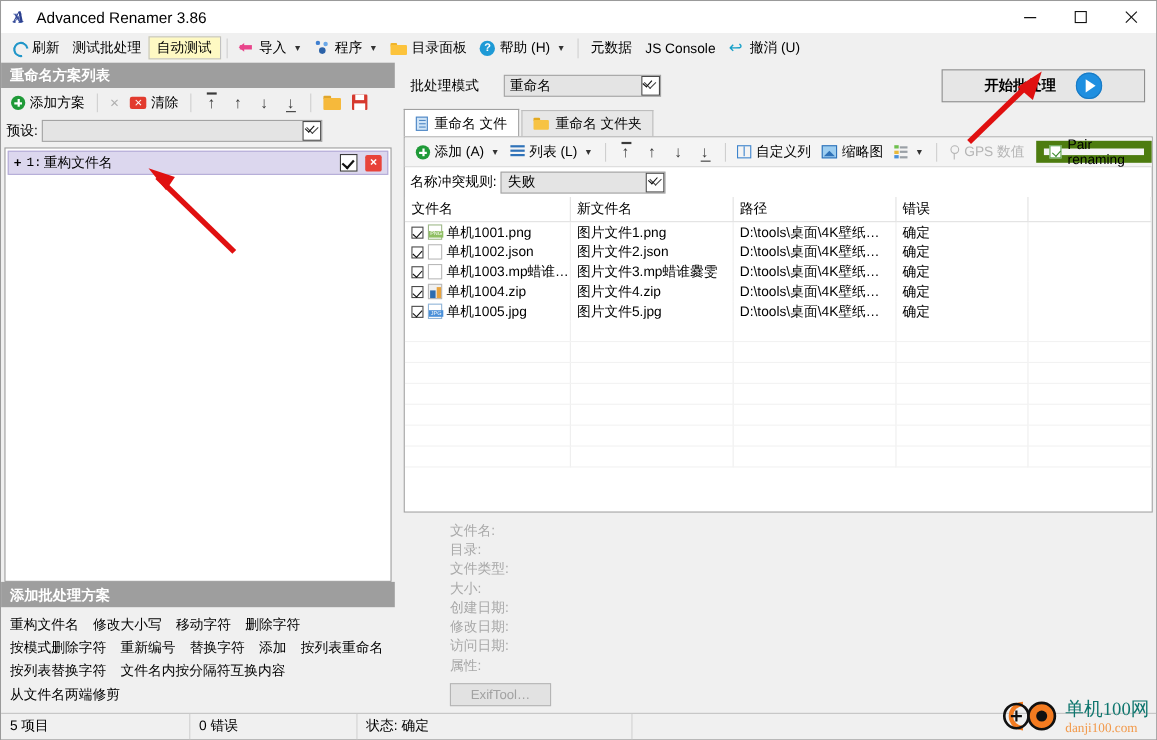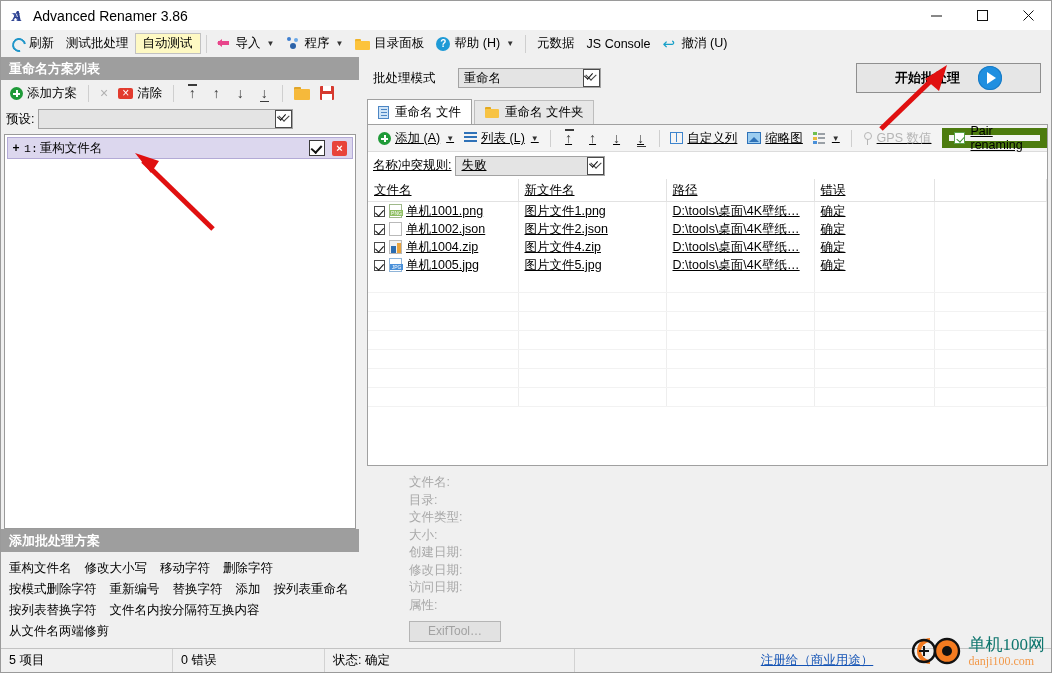--- a/index.html
+++ b/index.html
@@ -236,21 +236,21 @@
   .ic-doc::after{
     content:"";position:absolute;left:2px;top:2px;width:6px;height:1px;
     box-shadow:0 0 0 0 #4d86c4,0 3px 0 0 #4d86c4,0 6px 0 0 #4d86c4;background:#4d86c4;
   }
   .ic-folder-y{width:14px;height:11px;position:relative;}
   .ic-folder-y::before{content:"";position:absolute;left:0;top:0;width:6px;height:3px;background:#e3a91f;border-radius:1px 1px 0 0;}
   .ic-folder-y::after{content:"";position:absolute;left:0;top:2px;width:14px;height:9px;background:#f7c344;border-radius:1px;}
 
   .filearea{
     flex:1 1 auto;border:1px solid #a0a0a0;background:#fff;margin:0 3px 0 8px;
-    display:flex;flex-direction:column;min-height:0;box-sizing:border-box;text-decoration:underline;
+    display:flex;flex-direction:column;min-height:0;box-sizing:border-box;
   }
   .filetoolbar{
     height:27px;display:flex;align-items:center;padding-left:5px;box-sizing:border-box;
     font-size:12.5px;background:#f4f4f4;border-bottom:1px solid #dcdcdc;
   }
   .ic-list{width:13px;height:12px;position:relative;}
   .ic-list i{position:absolute;left:0;width:13px;height:2px;background:#2f72b8;}
   .ic-list i:nth-child(1){top:0}
   .ic-list i:nth-child(2){top:4px}
   .ic-list i:nth-child(3){top:8px}
@@ -658,20 +658,33 @@
                   </td>
                 <td>图片文件2.json</td>
                 <td>D:\tools\桌面\4K壁纸…</td>
                 <td>确定</td>
                 <td></td>
               </tr>
               <tr>
                 <td>
                     <div class="cellflex">
                       <span class="cb"></span>
+                      <span class="fic blank"></span>
+                      <span>单机1003.mp蜡谁…</span>
+                    </div>
+                  </td>
+                <td>图片文件3.mp蜡谁爨雯</td>
+                <td>D:\tools\桌面\4K壁纸…</td>
+                <td>确定</td>
+                <td></td>
+              </tr>
+              <tr>
+                <td>
+                    <div class="cellflex">
+                      <span class="cb"></span>
                       <span class="fic zip"></span>
                       <span>单机1004.zip</span>
                     </div>
                   </td>
                 <td>图片文件4.zip</td>
                 <td>D:\tools\桌面\4K壁纸…</td>
                 <td>确定</td>
                 <td></td>
               </tr>
               <tr>
@@ -752,23 +765,20 @@
         <div>属性:</div>
         <div class="exifbtn">ExifTool…</div>
       </div>
     </div>
   </div>
 
   <div class="status">
     <div class="scell c1">5 项目</div>
     <div class="scell c2">0 错误</div>
     <div class="scell c3">状态: 确定</div>
-    <div class="scell c4">
-      <a href="#">注册给（商业用途）</a>
-    </div>
   </div>
 
   <div class="wm">
     <svg width="56" height="34" viewBox="0 0 56 34">
       <path d="M22 6 A11 11 0 1 0 22 28" fill="none" stroke="#f47b20" stroke-width="4"></path>
       <circle cx="16" cy="17" r="11" fill="none" stroke="#111" stroke-width="2.4"></circle>
       <line x1="11" y1="17" x2="21" y2="17" stroke="#111" stroke-width="2"></line>
       <line x1="16" y1="12" x2="16" y2="22" stroke="#111" stroke-width="2"></line>
       <circle cx="39" cy="17" r="12" fill="#f47b20" stroke="#111" stroke-width="2.4"></circle>
       <circle cx="39" cy="17" r="5" fill="#111"></circle>

